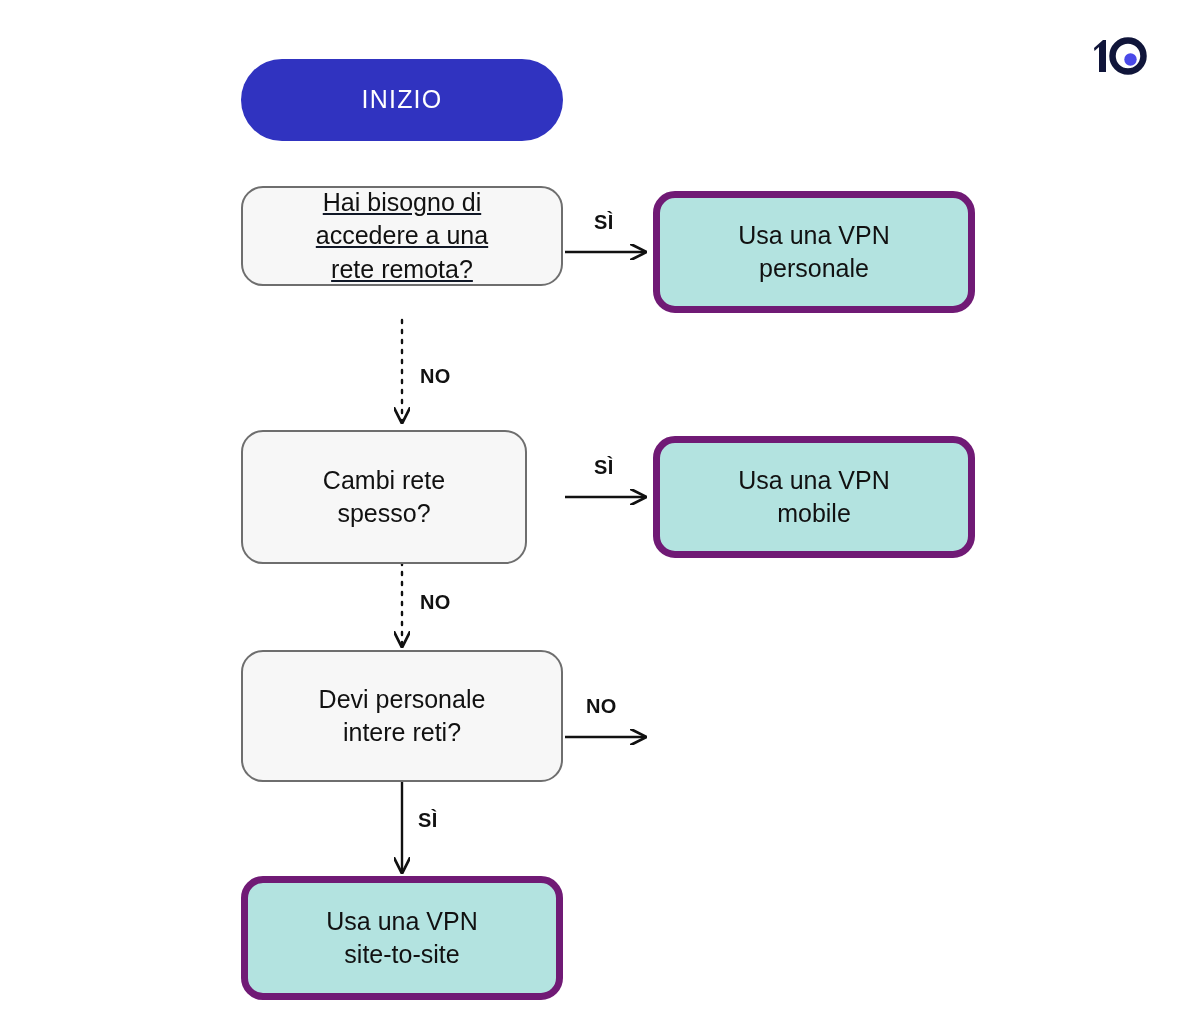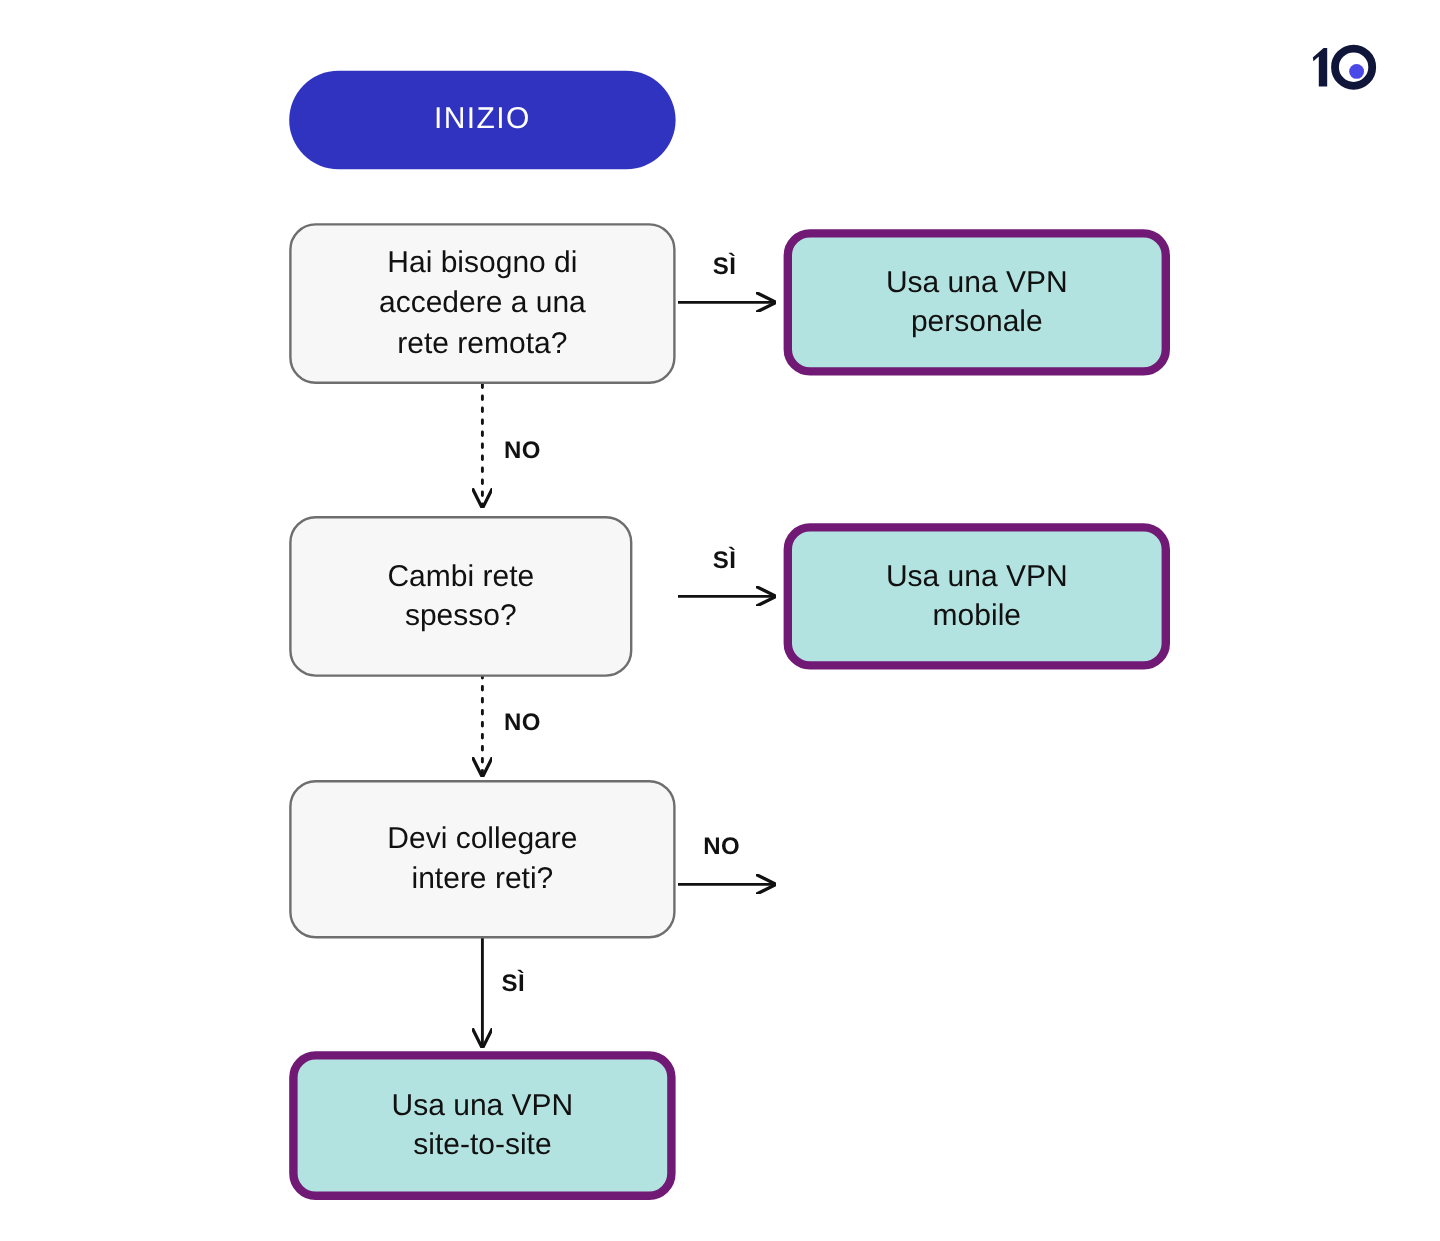--- a/index.html
+++ b/index.html
@@ -141,21 +141,21 @@
 
     <g>
       <line x1="402" y1="781" x2="402" y2="872" stroke="#111111" stroke-width="2.4" marker-end="url(#arrow)"></line>
     </g>
   </svg>
 
   <div class="node node-start" style="left:241px; top:59px; width:322px; height:82px;">
     <span class="node-text">INIZIO</span>
   </div>
 
-  <div class="node node-decision" style="left:241px; top:186px; width:322px; height:134px;">
+  <div class="node node-decision" style="left:241px; top:186px; width:322px; height:100px;text-decoration:underline;">
     <span class="node-text">Hai bisogno di
 accedere a una
 rete remota?</span>
   </div>
 
   <div class="node node-result" style="left:653px; top:191px; width:322px; height:122px;">
     <span class="node-text">Usa una VPN
 personale</span>
   </div>
 
@@ -163,21 +163,21 @@
     <span class="node-text">Cambi rete
 spesso?</span>
   </div>
 
   <div class="node node-result" style="left:653px; top:436px; width:322px; height:122px;">
     <span class="node-text">Usa una VPN
 mobile</span>
   </div>
 
   <div class="node node-decision" style="left:241px; top:650px; width:322px; height:132px;">
-    <span class="node-text">Devi collegare
+    <span class="node-text">Devi personale
 intere reti?</span>
   </div>
 
 
   <div class="node node-result" style="left:241px; top:876px; width:322px; height:124px;">
     <span class="node-text">Usa una VPN
 site-to-site</span>
   </div>
 
   <span class="edge-label" style="left:594px; top:211px;">SÌ</span>

